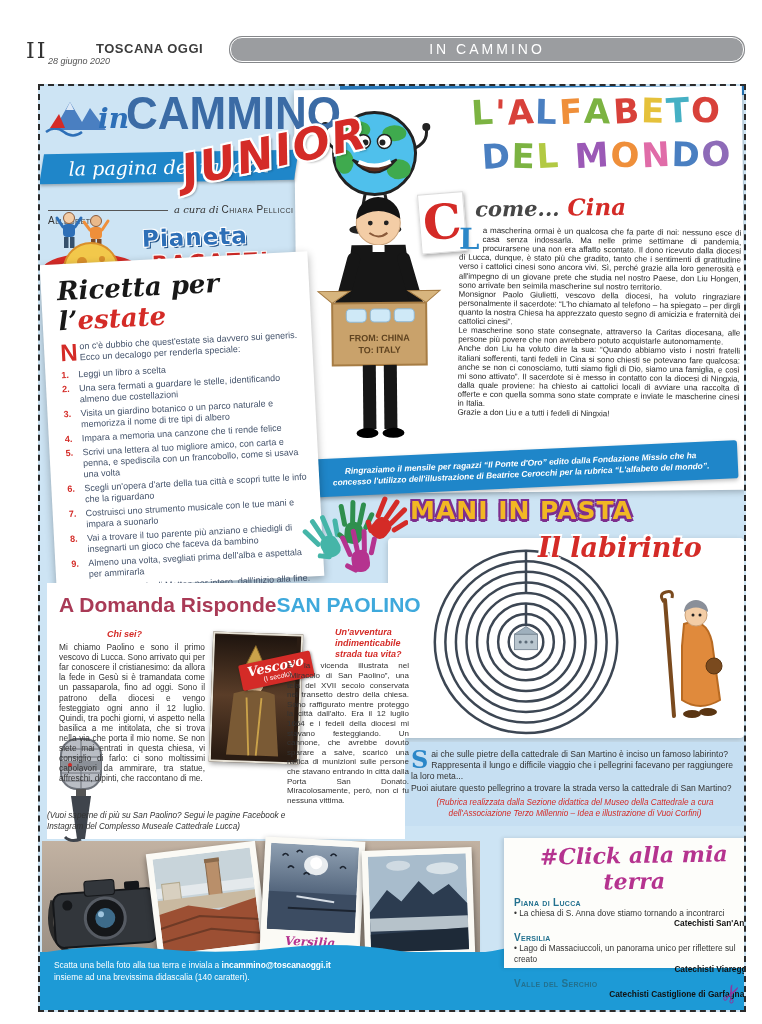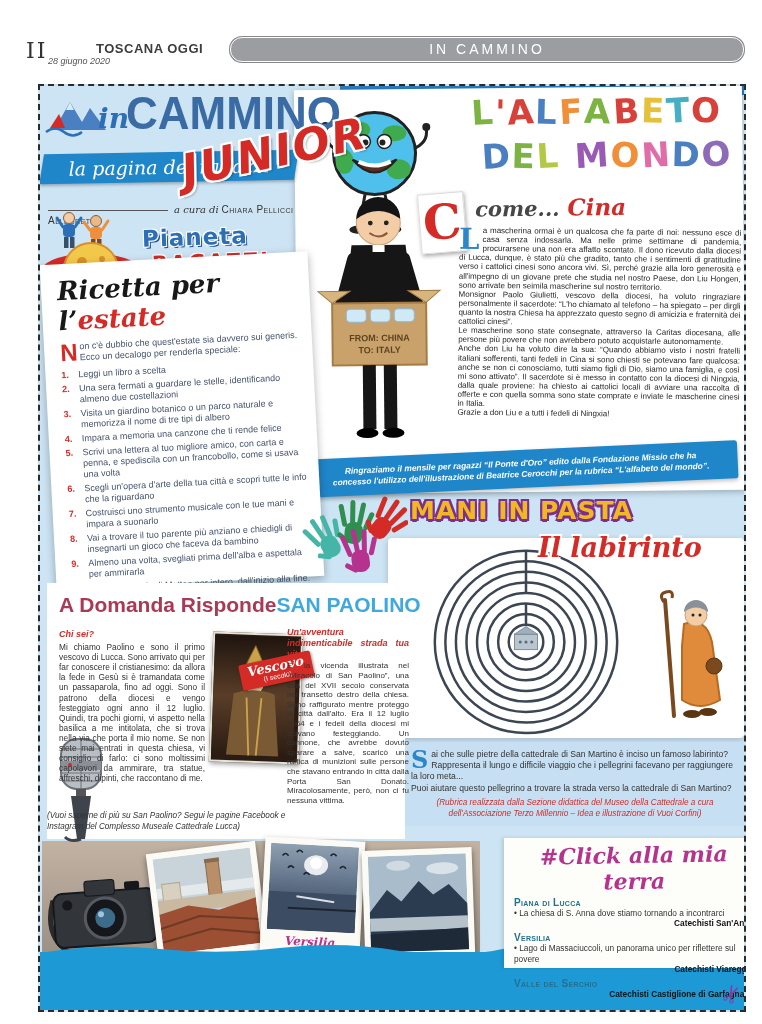--- a/index.html
+++ b/index.html
@@ -92,21 +92,21 @@
   .pilgrim{left:262px;top:50px;width:78px;height:136px;}
   .mani-text{left:362px;top:656px;width:346px;background:#c6dff2;padding:7px 9px;box-sizing:border-box;}
   .mani-body{font-size:8.6px;color:#333;line-height:1.3;white-space:pre-line;}
   .dropcap-s{float:left;font-family:"DejaVu Serif",serif;font-size:24px;font-weight:bold;color:#2b87c8;line-height:.85;margin:1px 3px 0 0;}
   .mani-credit{margin-top:3px;font-size:8.2px;font-style:italic;color:#d42b27;text-align:center;line-height:1.35;}
   
   .sp-section{left:7px;top:497px;width:358px;height:256px;background:#fff;}
   .sp-section > *{position:absolute;}
   .sp-head{left:12px;top:10px;font-size:21px;font-weight:800;color:#a93a56;white-space:nowrap;}
   .sp-head .name{color:#3fa9dc;}
-  .sp-q{color:#d42b27;font-weight:bold;font-style:italic;font-size:9px;margin-bottom:2px;}
+  .sp-q{color:#d42b27;font-weight:bold;font-style:italic;font-size:9px;margin-bottom:2px;margin-left:48px;}
   .sp-colL{left:12px;top:46px;width:146px;font-size:8.3px;color:#333;line-height:1.22;text-align:justify;z-index:2;}
   .sp-colR{left:240px;top:44px;width:122px;font-size:8px;color:#333;line-height:1.2;text-align:justify;z-index:2;}
   .painting{left:164px;top:50px;width:86px;height:126px;border:2px solid #e7e2d6;transform:rotate(2deg);
         box-shadow:1px 2px 5px rgba(0,0,0,.4);background:#2a1c13;}
   .stamp{position:absolute;left:26px;top:22px;background:#d42b27;color:#fff;transform:rotate(-14deg);
         padding:2px 8px 3px;border-radius:2px;text-align:center;box-shadow:1px 1px 3px rgba(0,0,0,.4);}
   .stamp .s1{font-family:"DejaVu Serif",serif;font-style:italic;font-weight:bold;font-size:13px;line-height:1;}
   .stamp .s2{font-size:7px;line-height:1.2;}
   .mic{left:-2px;top:152px;width:72px;height:108px;z-index:1;}
   .sp-note{left:0;top:228px;width:250px;font-size:8.2px;font-style:italic;color:#333;line-height:1.3;z-index:3;}
@@ -486,34 +486,40 @@
           <path d="M0 78 L98 74 V96 H0 Z" fill="#1e2a38"></path>
         </svg>
         <div class="cap">Valle del Serchio</div>
       </div>
     </div>
 
     <div class="footer-band">
       <svg class="wave" viewBox="0 0 704 10" preserveAspectRatio="none">
         <path d="M0 10 Q60 0 120 6 T240 5 T360 8 T480 2 T600 7 T704 4 V10 Z" fill="#1d9ad6"></path>
       </svg>
+      <div class="footer-text">
+        <div>
+          <span>Scatta una bella foto alla tua terra e inviala a </span><b>incammino@toscanaoggi.it</b>
+        </div>
+        <div>insieme ad una brevissima didascalia (140 caratteri).</div>
+      </div>
     </div>
 
     <div class="click-col">
       <div class="click-title">#Click alla mia terra</div>
       <div>
 
       <div class="click-entry">
           <div class="click-place">Piana di Lucca</div>
           <div class="click-cap">• La chiesa di S. Anna dove stiamo tornando a incontrarci</div>
           <div class="click-credit">Catechisti San'Anna</div>
         </div>
           <div class="click-entry">
           <div class="click-place">Versilia</div>
-          <div class="click-cap">• Lago di Massaciuccoli, un panorama unico per riflettere sul povere</div>
+          <div class="click-cap">• Lago di Massaciuccoli, un panorama unico per riflettere sul creato</div>
           <div class="click-credit">Catechisti Viareggio</div>
         </div>
           <div class="click-entry">
           <div class="click-place">Valle del Serchio</div>
           <div class="click-credit">Catechisti Castiglione di Garfagnana</div>
         </div>
         </div>
     </div>
   </div>
 

